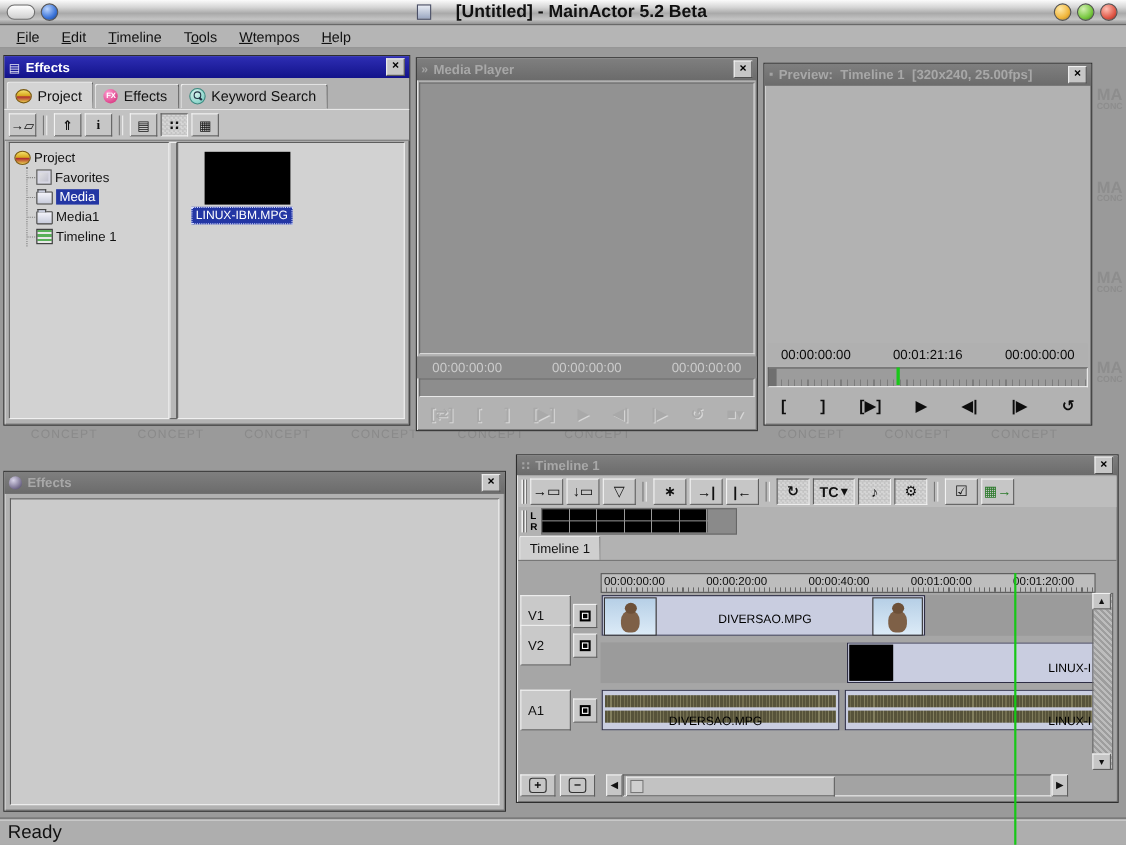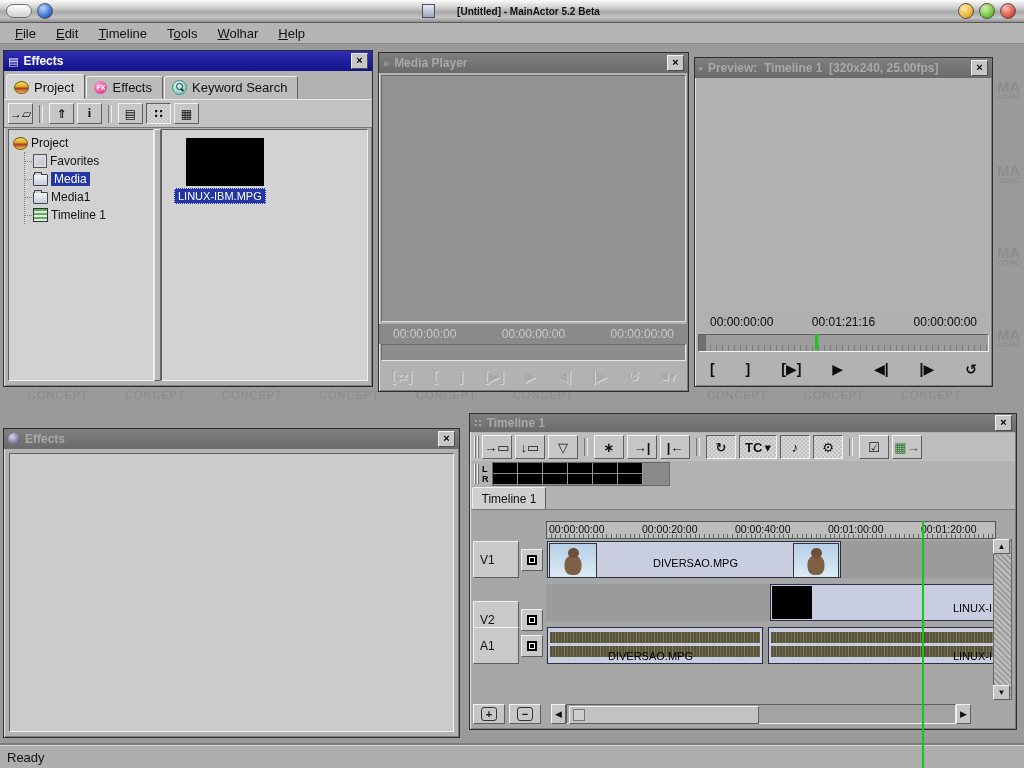--- a/index.html
+++ b/index.html
@@ -9,33 +9,33 @@
   
   #titlebar{position:absolute;left:0;top:0;width:1024px;height:22px;
     background:linear-gradient(#fbfbfb,#d6d6d6 30%,#a9a9a9 55%,#c4c4c4 80%,#8f8f8f);
     border-bottom:1px solid #5c5c5c;display:flex;align-items:center;}
   .tb-left{display:flex;align-items:center;gap:5px;padding-left:6px;width:170px;}
   .pill{width:24px;height:12px;border-radius:7px;background:linear-gradient(#ffffff,#cfcfcf);
     border:1px solid #6f6f6f;}
   .ball{width:14px;height:14px;border-radius:50%;border:1px solid #555;}
   .ball.blue{background:radial-gradient(circle at 35% 30%,#bcd6ff,#3c74d8 60%,#123c86);}
   .tb-title{flex:1;display:flex;justify-content:center;align-items:center;gap:22px;
-    font-weight:bold;font-size:10px;color:#101010;}
+    font-weight:bold;font-size:16px;color:#101010;}
   .app-mini{width:11px;height:12px;background:linear-gradient(#e8ecf4,#9aa6c0);
     border:1px solid #4a4f66;}
   .tb-right{display:flex;align-items:center;gap:5px;padding-right:8px;width:170px;justify-content:flex-end;}
   .ball.yellow{background:radial-gradient(circle at 35% 30%,#ffe9a8,#f0b63c 60%,#a8761a);}
   .ball.green{background:radial-gradient(circle at 35% 30%,#d2f0b0,#78c840 60%,#3c7a18);}
   .ball.red{background:radial-gradient(circle at 35% 30%,#ffc0b4,#e05848 60%,#8c241a);}
   #menubar{position:absolute;left:0;top:23px;width:1024px;height:21px;background:#b5b5b5;
     border-bottom:1px solid #898989;display:flex;align-items:center;gap:2px;padding-left:6px;box-sizing:border-box;}
   .menu-item{padding:2px 9px;font-size:13px;}
   .menu-item u{text-decoration:underline;}
   #statusbar{position:absolute;left:0;top:745px;width:1024px;height:23px;background:#aeaeae;
-    border-top:1px solid #d9d9d9;box-shadow:0 -2px 0 #7a7a7a;display:flex;align-items:center;padding-left:7px;box-sizing:border-box;font-size:13px;}
+    border-top:1px solid #d9d9d9;box-shadow:0 -2px 0 #7a7a7a;display:flex;align-items:center;padding-left:7px;box-sizing:border-box;font-size:17px;}
   
   .wm{position:absolute;color:#8a8a8a;font-weight:normal;font-size:11px;letter-spacing:1px;}
   .wm-col{position:absolute;color:#8d8d8d;line-height:10px;text-align:left;}
   .wm-col .big{font-size:15px;font-weight:bold;display:block;}
   .wm-col .small{font-size:8px;font-weight:bold;display:block;}
   
   .panel{position:absolute;background:#b2b2b2;border:1px solid #2e2e2e;
     box-shadow:inset 1px 1px 0 #e4e4e4, inset -1px -1px 0 #7c7c7c;box-sizing:border-box;}
   .ptitle{height:20px;display:flex;align-items:center;gap:5px;padding:0 4px;
     font-weight:bold;font-size:12px;box-sizing:border-box;}
@@ -167,21 +167,21 @@
   .ruler span{position:absolute;top:1px;font-size:10.5px;color:#0a0a0a;white-space:nowrap;}
   .trackhead{position:absolute;left:2px;width:70px;height:37px;display:flex;}
   .th-label{flex:1;background:#c9c9c9;border:1px solid;border-color:#f0f0f0 #5e5e5e #5e5e5e #f0f0f0;
     display:flex;align-items:center;padding-left:6px;font-size:12px;box-sizing:border-box;}
   .th-btn{width:20px;height:20px;margin:8px 0 0 2px;background:#c9c9c9;border:1px solid;
     border-color:#f0f0f0 #5e5e5e #5e5e5e #f0f0f0;display:flex;align-items:center;justify-content:center;}
   .th-btn i{display:block;width:10px;height:10px;border:2px solid #000;background:#fff;box-sizing:border-box;position:relative;}
   .th-btn i::after{content:"";position:absolute;left:1px;top:1px;right:1px;bottom:1px;background:#000;}
   .trackrow{position:absolute;left:75px;width:450px;height:37px;background:#9b9b9b;overflow:hidden;}
   .rowV1{top:31px;} .rowV2{top:74px;} .rowA1{top:117px;}
-  .hV1{top:31px;} .hV2{top:91px;} .hA1{top:117px;}
+  .hV1{top:31px;} .hV2{top:58px;} .hA1{top:117px;}
   .clip{position:absolute;top:0;height:37px;background:#c9cde0;border:1px solid #2e2e44;box-sizing:border-box;font-size:11px;}
   .clip .clbl{position:absolute;bottom:2px;color:#000;white-space:nowrap;}
   .vthumb{position:absolute;top:1px;width:46px;height:33px;background:linear-gradient(#b6cfe6,#dcebf7);
     border:1px solid #333;overflow:hidden;}
   .vthumb .monkey{position:absolute;left:50%;bottom:2px;transform:translateX(-50%);width:17px;height:20px;
     background:#7e6047;border-radius:46% 46% 40% 40%;}
   .vthumb .monkey::before{content:"";position:absolute;left:50%;top:-7px;transform:translateX(-50%);
     width:11px;height:10px;background:#6d5038;border-radius:50%;}
   .bthumb{position:absolute;left:1px;top:1px;width:40px;height:33px;background:#000;}
   .wave{position:absolute;left:2px;right:2px;height:11px;
@@ -223,21 +223,21 @@
       <span class="ball green"></span>
       <span class="ball red"></span>
     </div>
   </div>
 
   <div id="menubar">
     <span class="menu-item"><span></span><u>F</u><span>ile</span></span>
     <span class="menu-item"><span></span><u>E</u><span>dit</span></span>
     <span class="menu-item"><span></span><u>T</u><span>imeline</span></span>
     <span class="menu-item"><span>T</span><u>o</u><span>ols</span></span>
-    <span class="menu-item"><span></span><u>W</u><span>olhar</span></span>
+    <span class="menu-item"><span></span><u>W</u><span>tempos</span></span>
     <span class="menu-item"><span></span><u>H</u><span>elp</span></span>
   </div>
 
   <span class="wm" style="left:28px;top:389px">CONCEPT</span>
   <span class="wm" style="left:125px;top:389px">CONCEPT</span>
   <span class="wm" style="left:222px;top:389px">CONCEPT</span>
   <span class="wm" style="left:319px;top:389px">CONCEPT</span>
   <span class="wm" style="left:416px;top:389px">CONCEPT</span>
   <span class="wm" style="left:513px;top:389px">CONCEPT</span>
   <span class="wm" style="left:707px;top:389px">CONCEPT</span>

